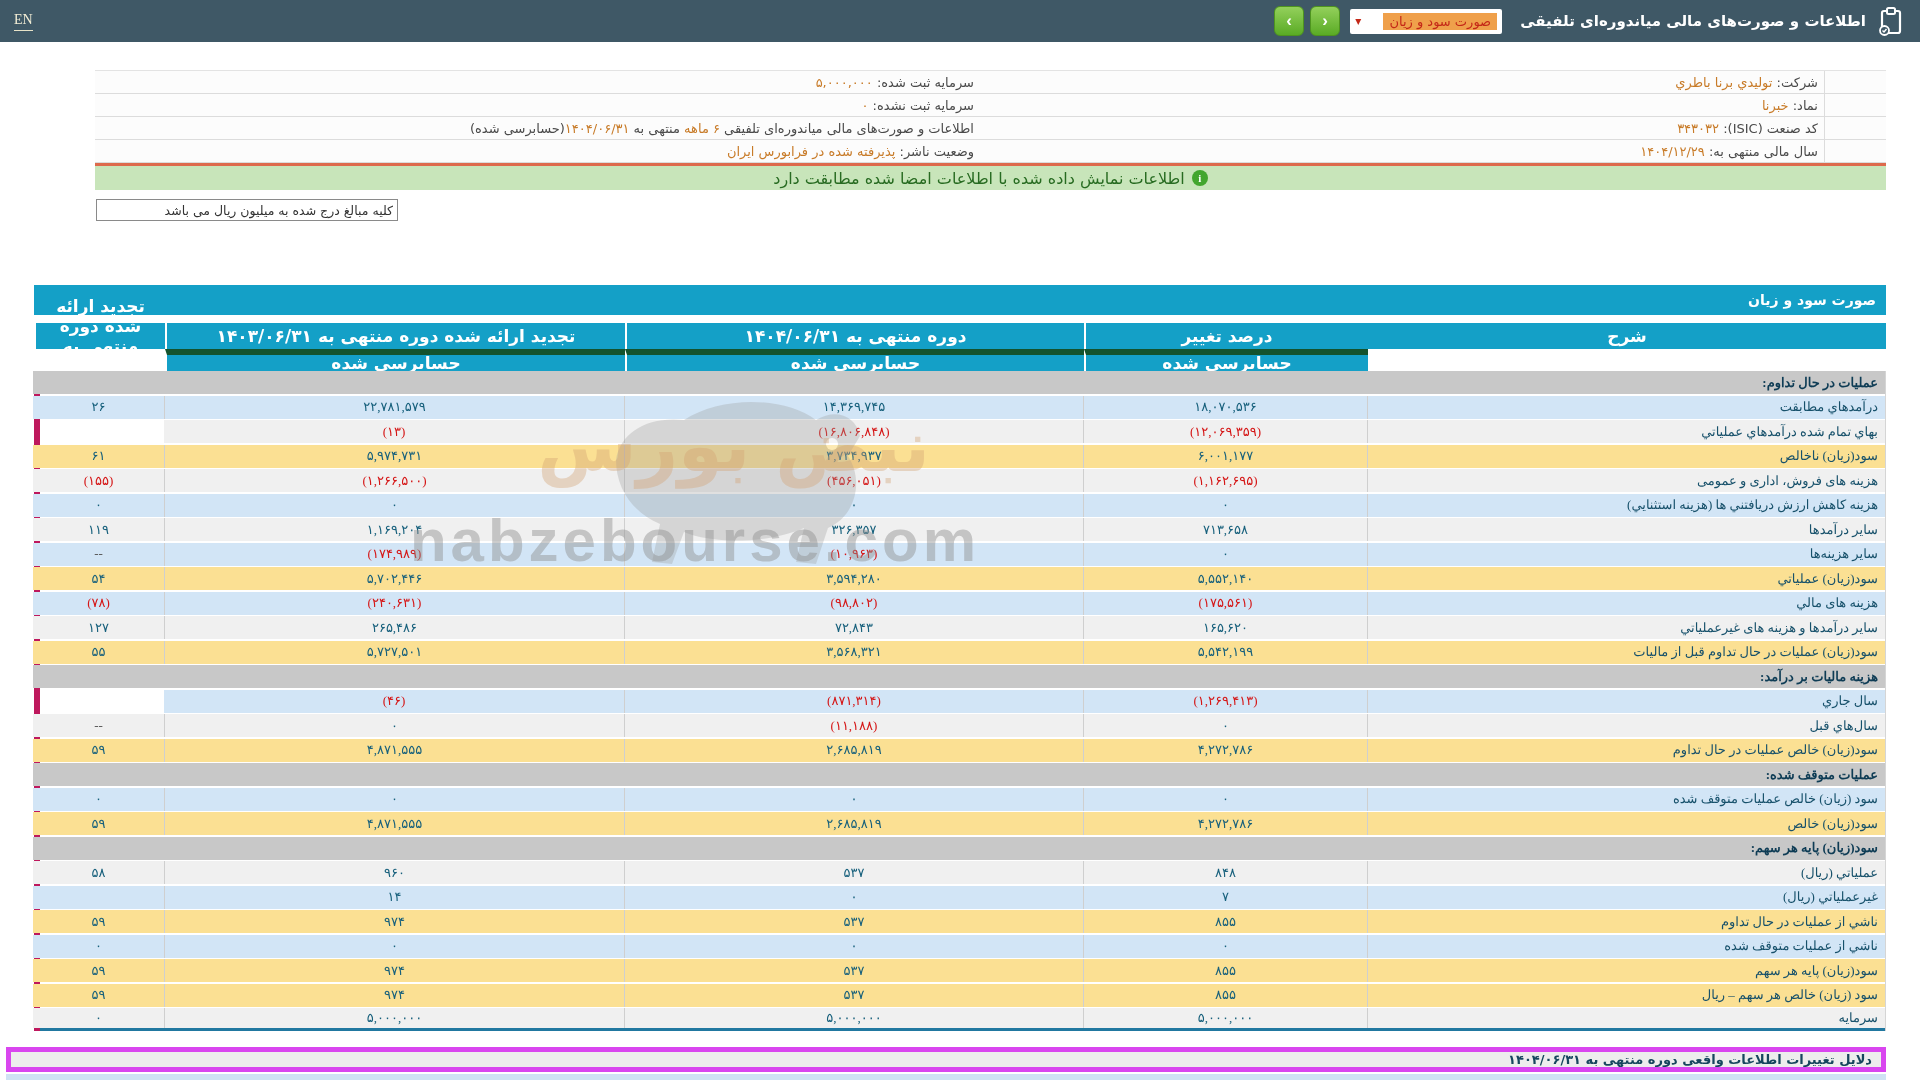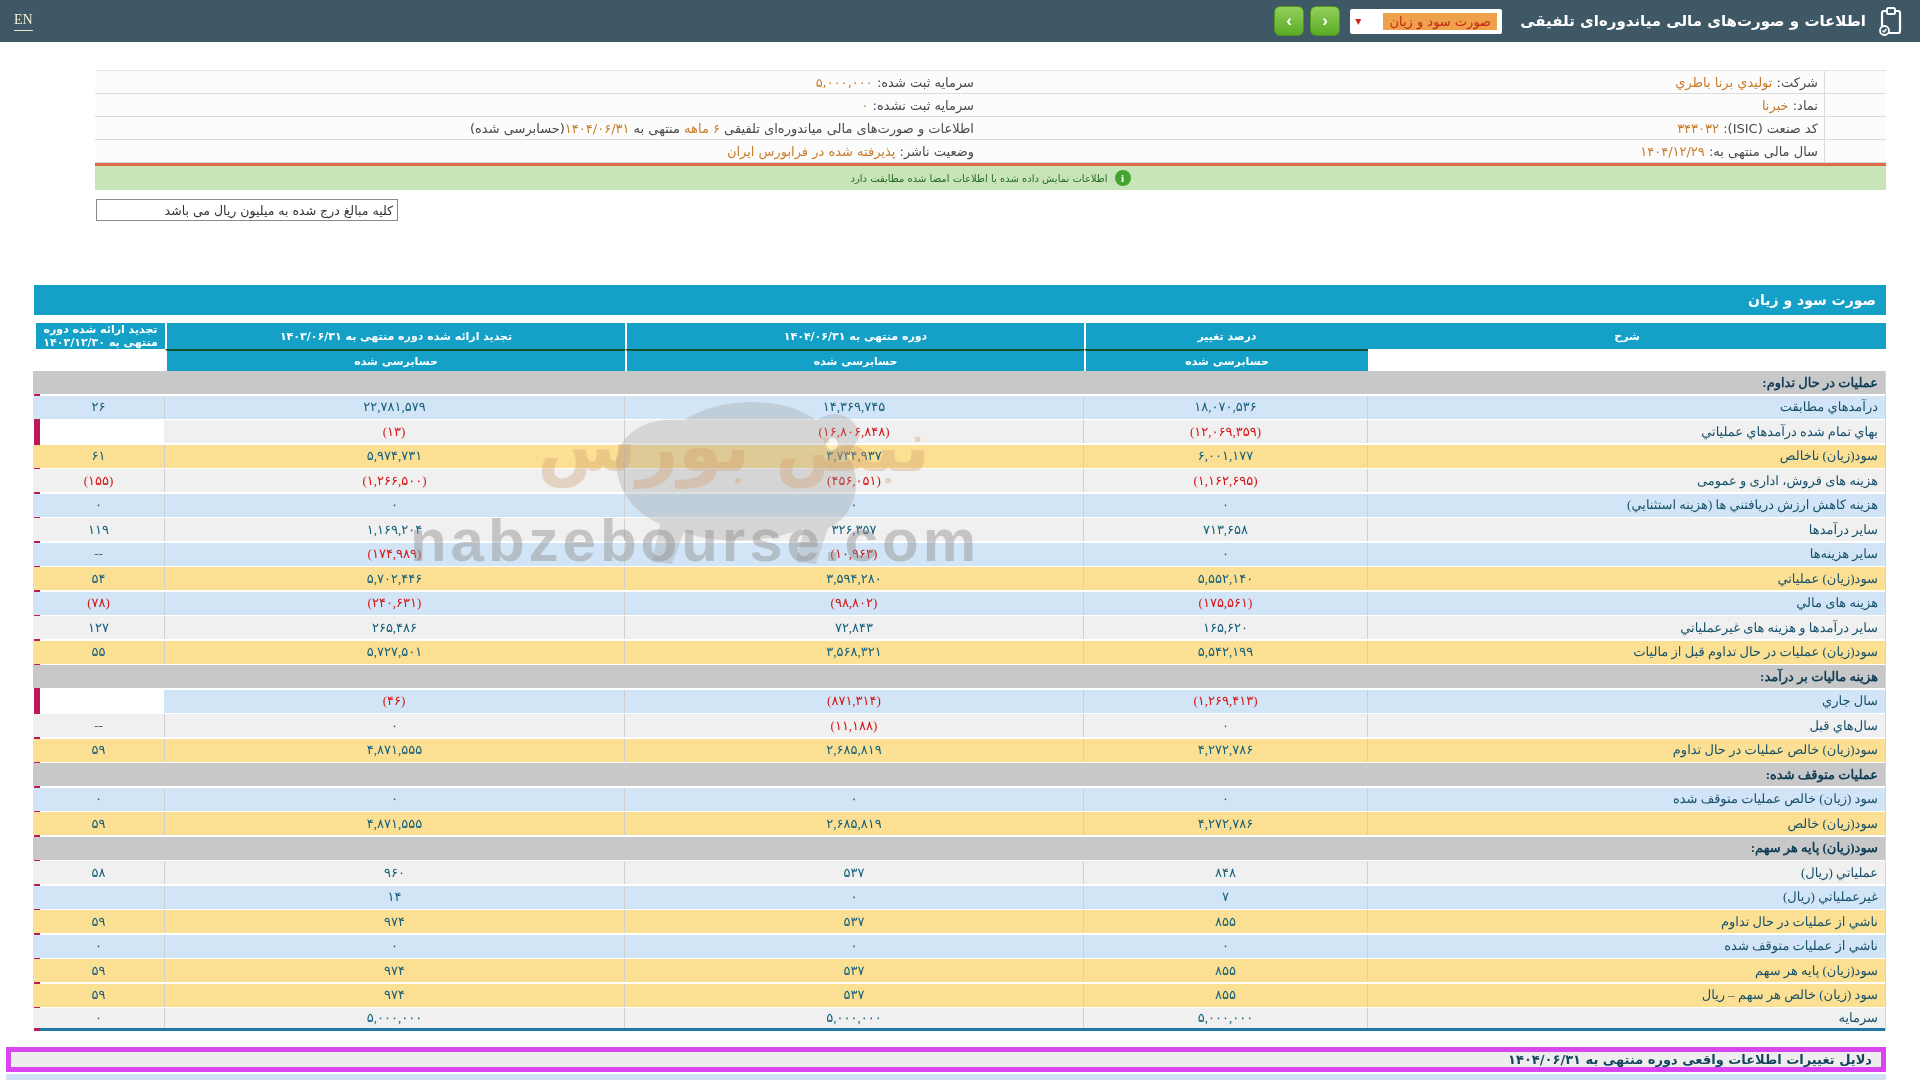--- a/index.html
+++ b/index.html
@@ -28,21 +28,21 @@
   .info-cell { height:23px; border-bottom:1px solid #dcdcdc; font-size:13px; color:#4a4a4a;
                display:flex; align-items:center; justify-content:flex-start; padding:0 6px;
                white-space:nowrap; overflow:hidden; }
   .info-cell.spacer { border-left:1px solid #dcdcdc; }
   .info-hl { color:#c87b28; }
 
   
   .sig-bar { position:absolute; top:163px; right:34px; width:1791px; height:27px;
              border-top:3px solid #dd6a4c; background:#c8e5ba; display:flex; align-items:center;
              justify-content:center; gap:7px; }
-  .sig-text { color:#276b21; font-size:10px; }
+  .sig-text { color:#276b21; font-size:16px; }
   .info-badge { width:16px; height:16px; border-radius:50%; background:#42a62e; color:#fff;
                 font-size:11px; font-weight:bold; font-family:"Liberation Serif", serif;
                 display:flex; align-items:center; justify-content:center; }
 
   
   .units-box { position:absolute; top:199px; right:1522px; width:302px; height:22px; background:#fff;
                border:1px solid #8a8a8a; font-size:12.5px; color:#333; display:flex; align-items:center;
                justify-content:flex-start; padding:0 4px; white-space:nowrap; }
 
   
@@ -52,25 +52,25 @@
               color:#d3a273; opacity:.38; }
   .wm-site { position:absolute; top:118px; right:240px; font-size:60px; font-weight:bold;
              letter-spacing:4px; color:#8f8f8f; opacity:.45; font-family:"Liberation Sans", sans-serif;margin-top:24px; }
 
   
   .pnl { position:absolute; top:285px; right:34px; width:1852px; }
   .pnl-title { height:30px; background:#14a0c7; color:#fff; font-size:14px; font-weight:bold;
                display:flex; align-items:center; padding:0 10px; }
   .pnl-header { margin-top:8px; display:grid; direction:rtl;
                 grid-template-columns:518px 284px 459px 460px 131px; }
-  .hcell { background:#14a0c7; color:#fff; font-size:11px; font-weight:bold; text-align:center;
+  .hcell { background:#14a0c7; color:#fff; font-size:17px; font-weight:bold; text-align:center;
            display:flex; align-items:center; justify-content:center; }
   .hcell.h-span { grid-row:1 / 3; }
   .hcell.h-date { height:26px; }
-  .hcell.h-aud { height:22px; border-top:2px solid #14532d; }
+  .hcell.h-aud { height:22px; border-top:6px solid #14532d; }
   .hcell.gapL { border-left:2px solid #fff; }
 
   .pnl-body { border-left:6px solid #be185d; border-right:1px solid #d5d5d5;font-family:Liberation Serif, serif; }
   .prow { display:grid; direction:rtl; grid-template-columns:518px 284px 459px 460px 131px;
           height:23px; margin-bottom:1.5px; }
   .prow.blue   .cell { background:#d2e5f6; }
   .prow.white  .cell { background:#f0f0f0; }
   .prow.yellow .cell { background:#fbe093; }
   .prow.section .cell { background:#c8c8c8; }
   .cell { display:flex; align-items:center; font-size:13px; border-left:1px solid #cfcfcf; overflow:hidden; }

